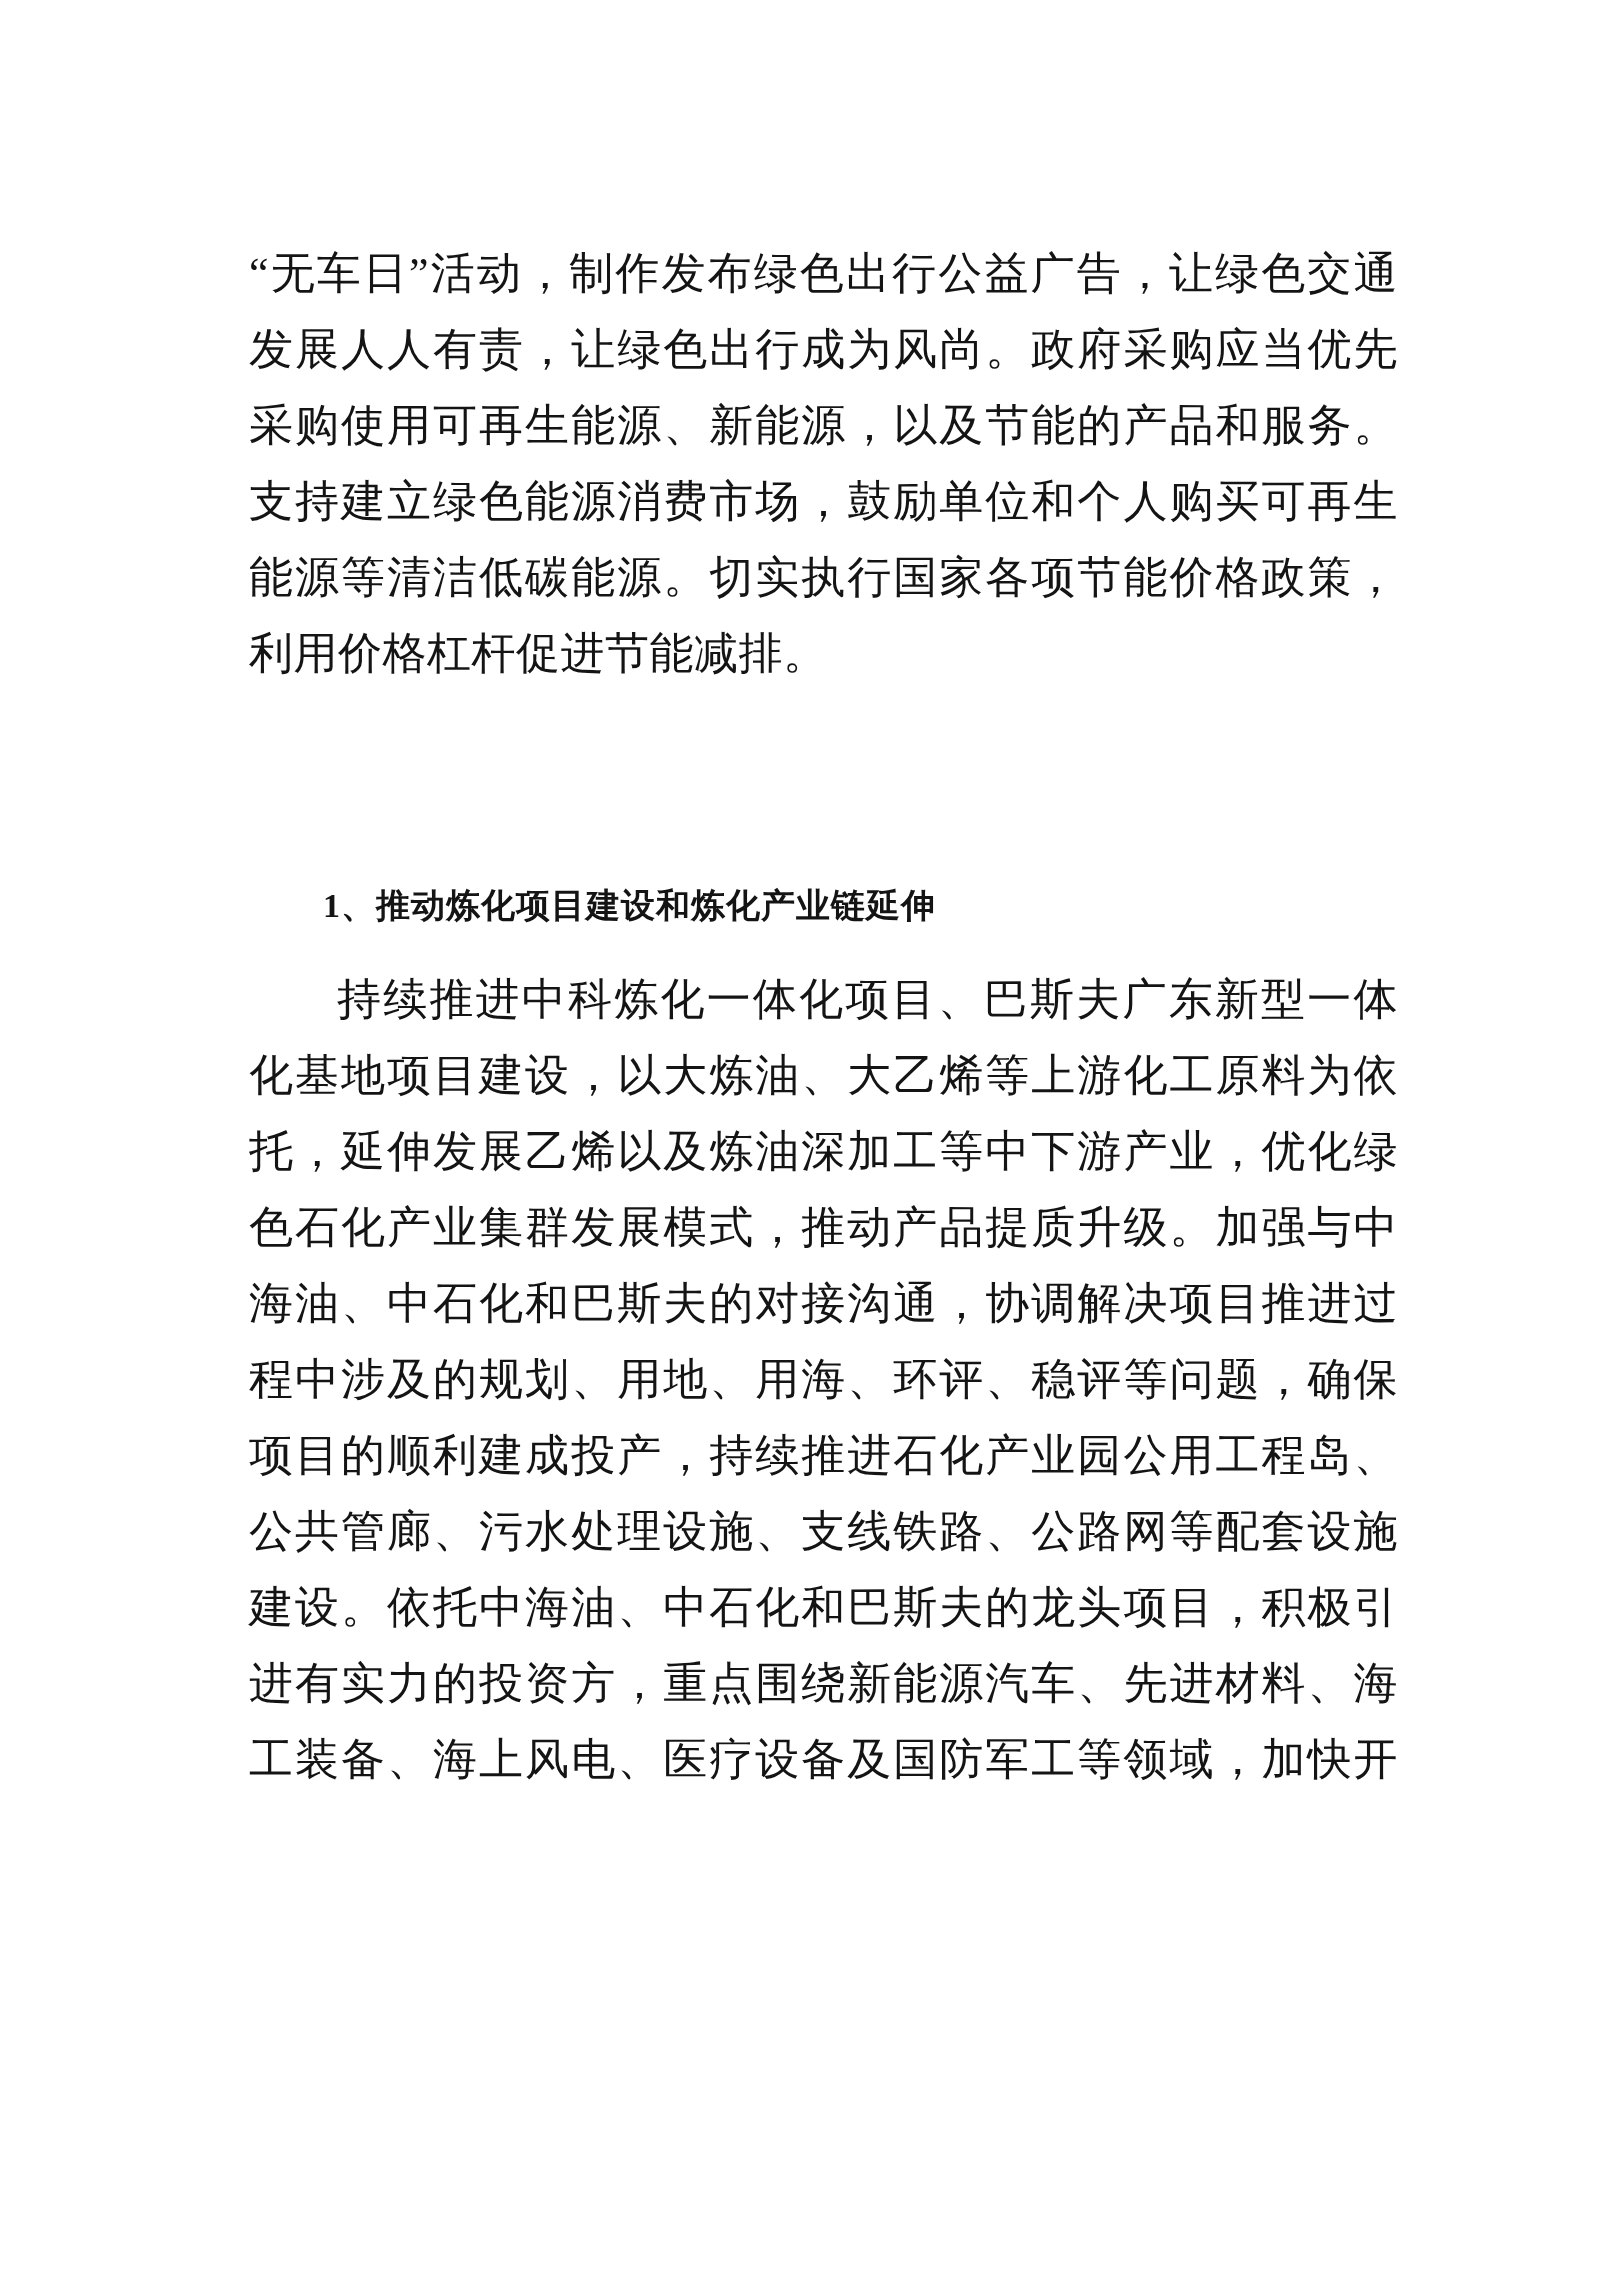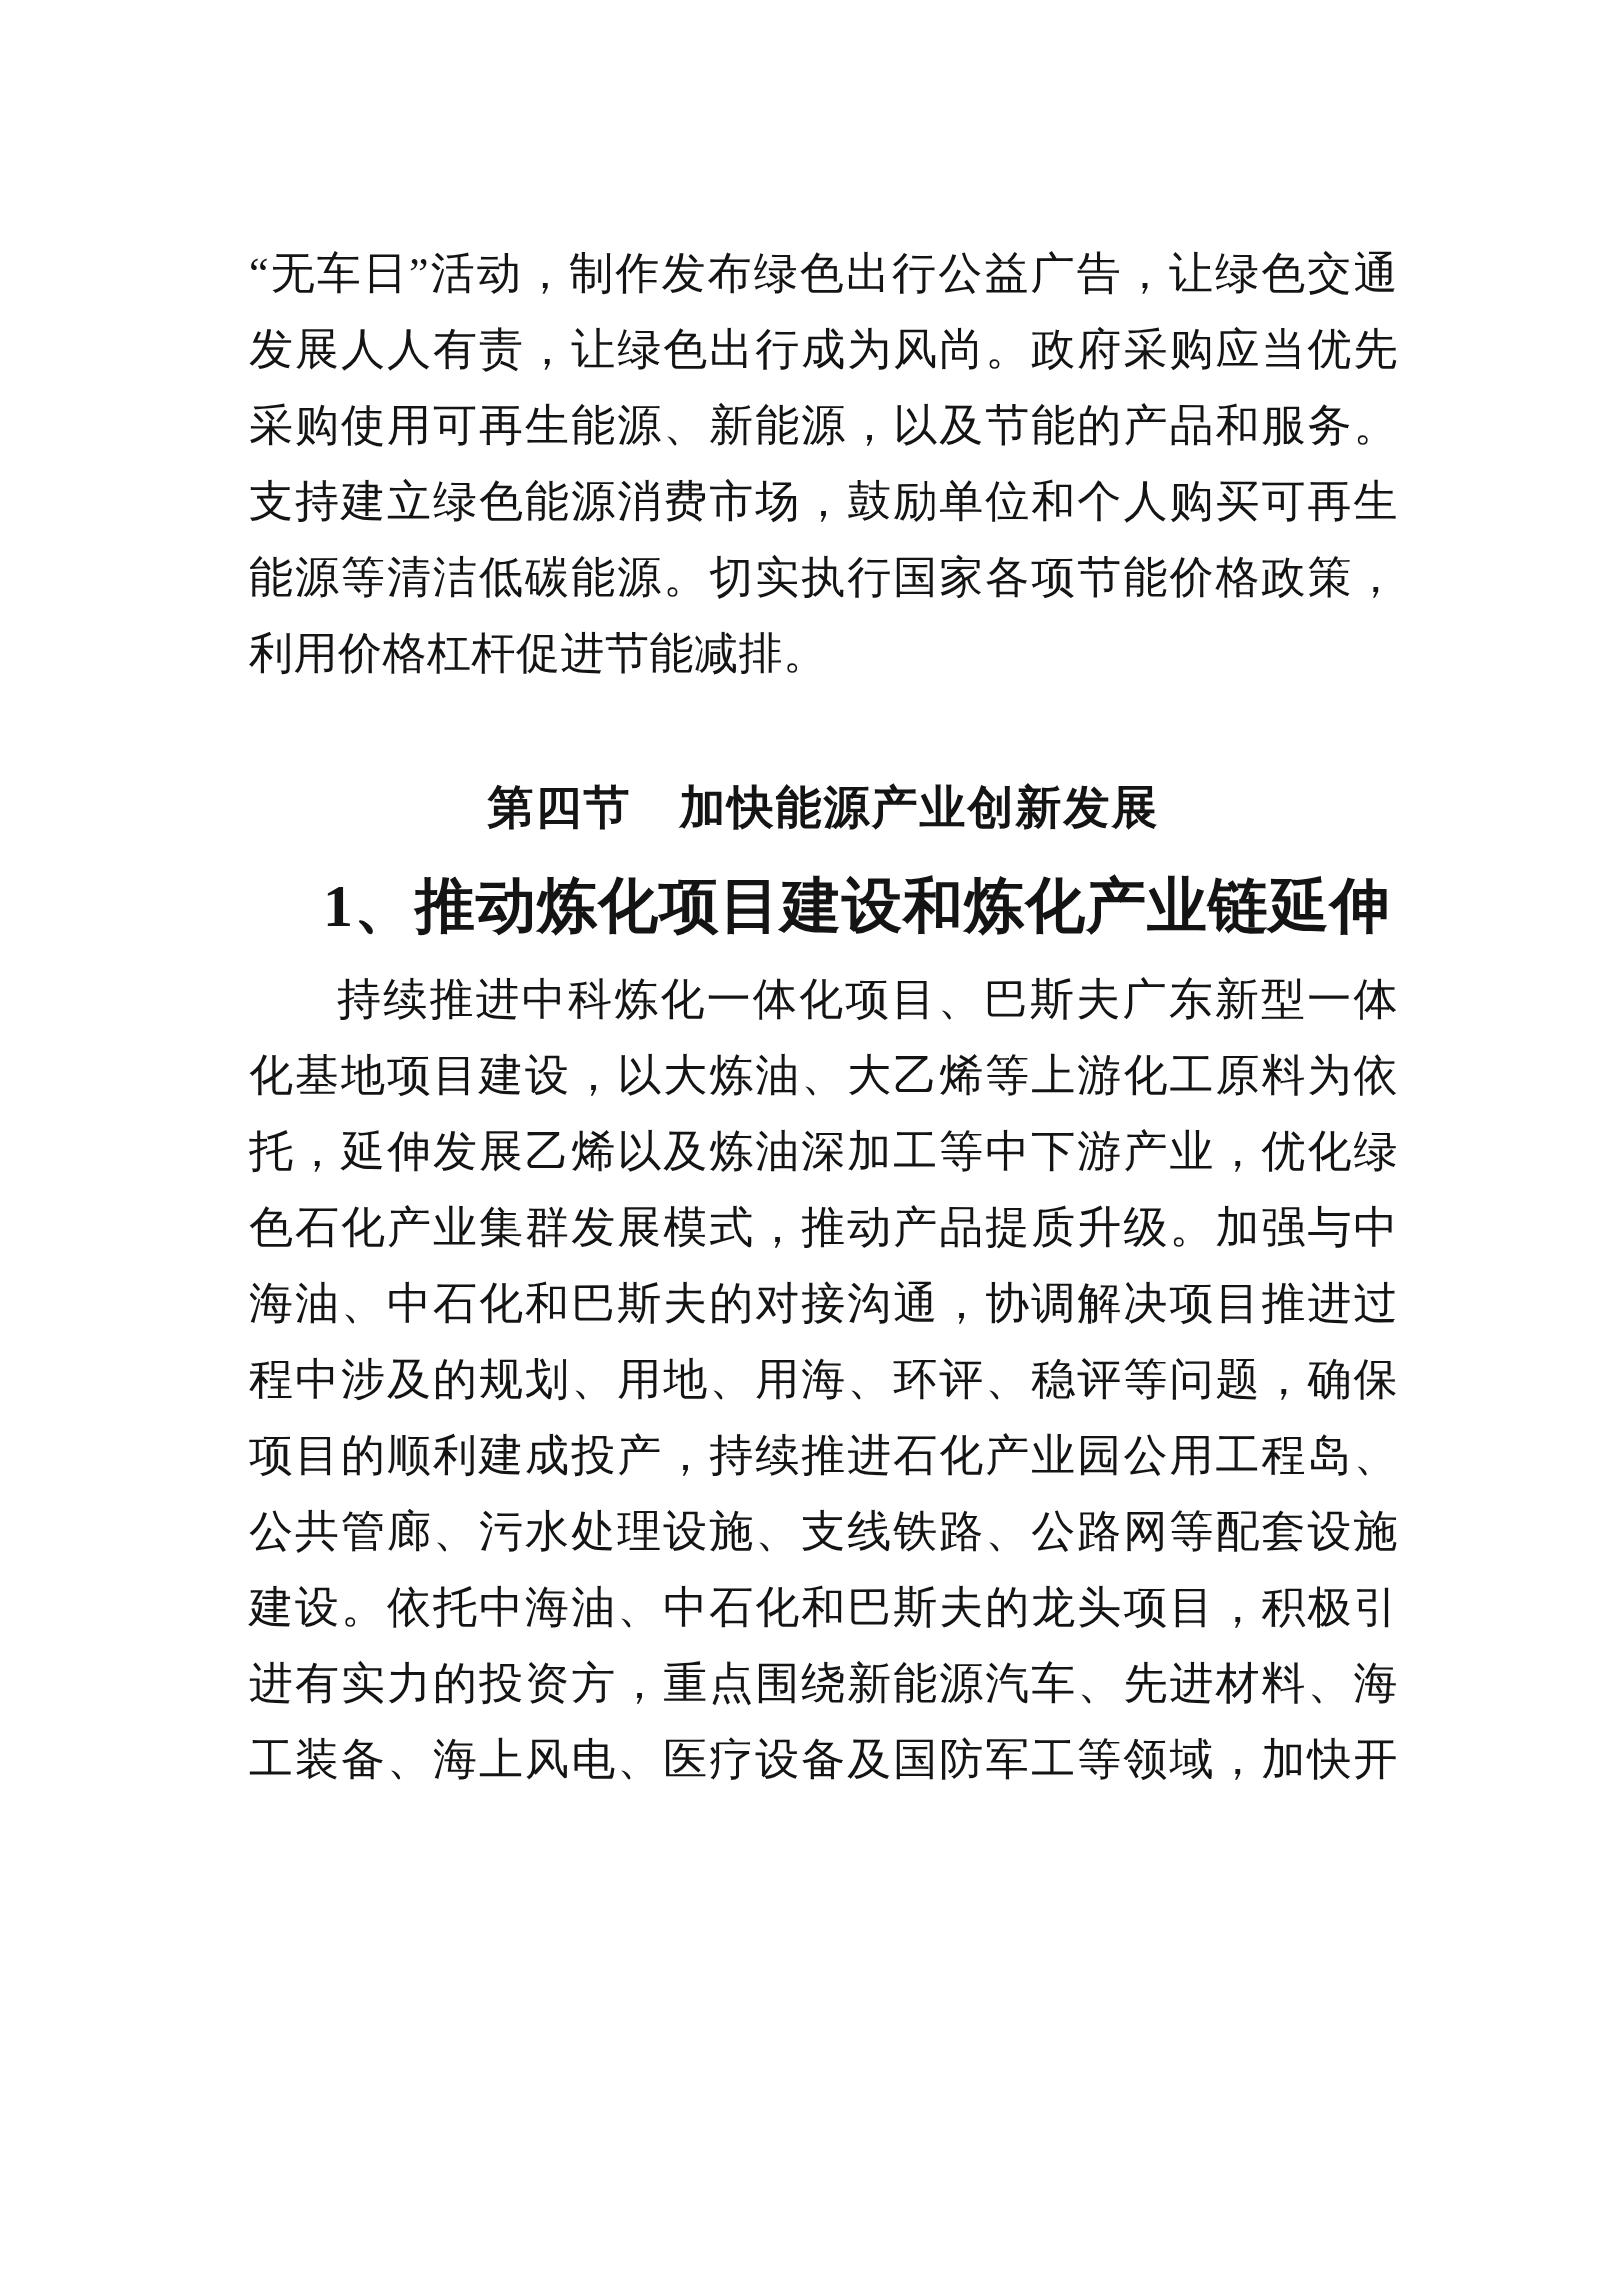--- a/index.html
+++ b/index.html
@@ -48,21 +48,21 @@
     letter-spacing: 2px;
   }
   .subsection-heading {
     position: absolute;
     top: 868px;
     left: 249px;
     width: 1149px;
     margin: 0;
     padding-left: 74px;
     box-sizing: border-box;
-    font-size: 60px;
+    font-size: 34px;
     line-height: 76px;
     font-weight: 700;
     letter-spacing: 1px;
   }
   .page-number {
     position: absolute;
     top: 2086px;
     left: 0;
     width: 1621px;
     text-align: center;
@@ -72,21 +72,20 @@
     color: #141414;
   }
 </style>
 </head>
 <body>
 
 <div class="page">
 
   <p class="body-para para-1">“无车日”活动，制作发布绿色出行公益广告，让绿色交通发展人人有责，让绿色出行成为风尚。政府采购应当优先采购使用可再生能源、新能源，以及节能的产品和服务。支持建立绿色能源消费市场，鼓励单位和个人购买可再生能源等清洁低碳能源。切实执行国家各项节能价格政策，利用价格杠杆促进节能减排。</p>
 
-  <h2 class="section-heading">第四节　加快能源产业创新发展</h2>
 
   <h3 class="subsection-heading">1、推动炼化项目建设和炼化产业链延伸</h3>
 
   <p class="body-para para-2">持续推进中科炼化一体化项目、巴斯夫广东新型一体化基地项目建设，以大炼油、大乙烯等上游化工原料为依托，延伸发展乙烯以及炼油深加工等中下游产业，优化绿色石化产业集群发展模式，推动产品提质升级。加强与中海油、中石化和巴斯夫的对接沟通，协调解决项目推进过程中涉及的规划、用地、用海、环评、稳评等问题，确保项目的顺利建成投产，持续推进石化产业园公用工程岛、公共管廊、污水处理设施、支线铁路、公路网等配套设施建设。依托中海油、中石化和巴斯夫的龙头项目，积极引进有实力的投资方，重点围绕新能源汽车、先进材料、海工装备、海上风电、医疗设备及国防军工等领域，加快开发先进材料、新型工程塑料、化工新材料、专用化学品和生物亲和材料等炼化下游产品，推动炼化产业向高附加值方向延伸。</p>
 
   <div class="page-number">40</div>
 
 </div>
 
 

